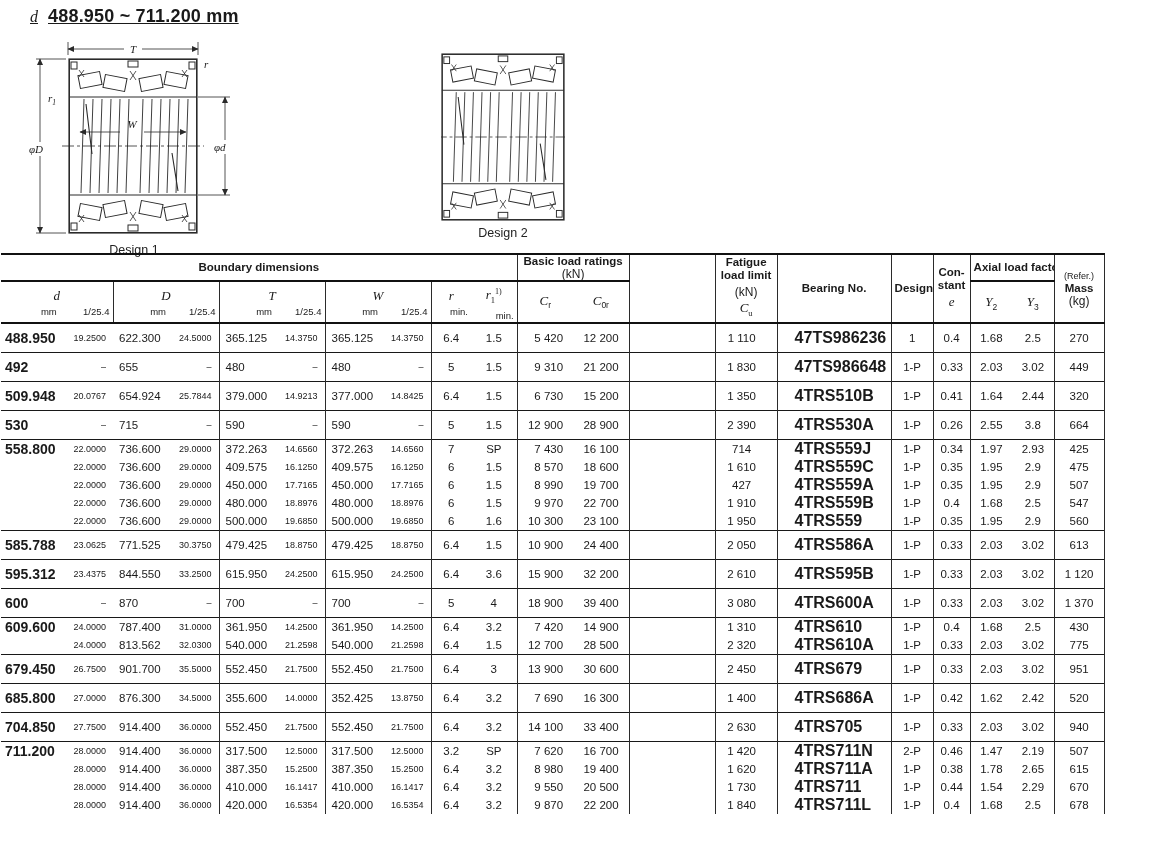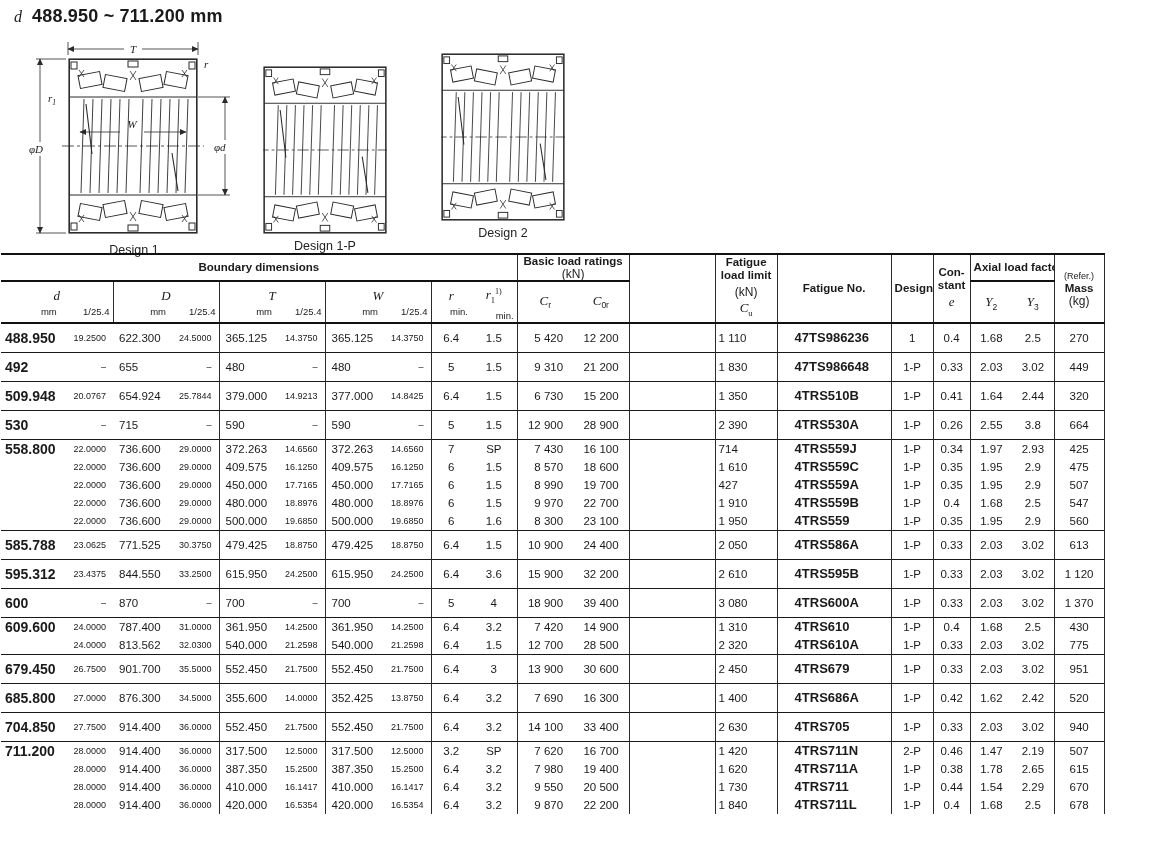--- a/index.html
+++ b/index.html
@@ -1,21 +1,21 @@
 <!DOCTYPE html>
 <html><head>
 <meta charset="utf-8">
 <style>
   html,body{margin:0;padding:0;}
   body{
     width:1156px;height:854px;overflow:hidden;background:#fff;color:#1a1a1a;
     font-family:"Liberation Sans",sans-serif;position:relative;
   }
   
-  #title{position:absolute;top:6px;left:14px;white-space:nowrap;}
+  #title{position:absolute;top:6px;left:30px;white-space:nowrap;text-decoration:underline;}
   #title .tvar{font-family:"Liberation Serif",serif;font-style:italic;font-size:16px;margin-right:10px;}
   #title .trange{font-size:18px;font-weight:bold;letter-spacing:.2px;}
   
   #diagrams{position:absolute;top:40px;left:0;width:1156px;height:212px;}
   .diag{position:absolute;text-align:center;}
   .diag svg{display:block;margin:0 auto;}
   .diag .dlabel{font-size:12.5px;color:#222;margin-top:5px;}
   svg .ln{fill:none;stroke:#2a2a2a;}
   svg text{fill:#1a1a1a;stroke:none;font-family:"Liberation Serif",serif;font-style:italic;font-size:11px;}
   
@@ -49,22 +49,22 @@
   tbody tr.single td{height:28px;}
   tbody tr.sub td{height:18px;}
   tbody tr.sub.group-start td{padding-top:5px;}
   tbody tr.gap td{padding-top:11px;}
   tbody tr.group-start td{border-top:1.6px solid #181818;}
   .c-dmm{font-weight:bold;font-size:14px;text-align:left;padding-left:4px!important;}
   .c-din,.c-in{font-size:9px;text-align:right;padding-right:7px!important;}
   .c-mm{text-align:left;padding-left:6px!important;}
   .c-r,.c-r1{text-align:center;}
   .c-cr,.c-c0r{text-align:right;padding-right:10px!important;margin-top:28px;}
-  .c-cu{text-align:left;padding-right:12px!important;}
-  .c-brg{font-weight:bold;font-size:13px;text-align:left;padding-left:17px!important;}
+  .c-cu{text-align:center;padding-right:12px!important;}
+  .c-brg{font-weight:bold;font-size:16px;text-align:left;padding-left:17px!important;}
   .c-des,.c-e,.c-y2,.c-y3,.c-mass{text-align:center;}
 </style>
 </head>
 <body>
 
 <div id="title">
   <span class="tvar">d</span><span class="trange">488.950 ~ 711.200 mm</span>
 </div>
 
 <svg width="0" height="0" style="position:absolute" aria-hidden="true">
@@ -139,26 +139,20 @@
         <line x1="174" y1="57" x2="206" y2="57"></line>
           <line x1="174" y1="155" x2="206" y2="155"></line>
         <line x1="201" y1="57" x2="201" y2="155" marker-start="url(#arr)" marker-end="url(#arr)"></line>
       </g>
       <rect x="188" y="100" width="24" height="14" fill="#fff"></rect>
       <text x="190" y="111"><tspan>φ</tspan><tspan>d</tspan></text>
     </svg>
     <div class="dlabel">Design 1</div>
   </div>
 
-  <div class="diag" style="left:260px;top:26px;width:130px;">
-    <svg width="124" height="168" viewBox="0 0 130 176">
-        <use href="#brg"></use>
-      </svg>
-    <div class="dlabel">Design 1-P</div>
-  </div>
 
   <div class="diag" style="left:438px;top:13px;width:130px;">
     <svg width="124" height="168" viewBox="0 0 130 176">
         <use href="#brg"></use>
       </svg>
     <div class="dlabel">Design 2</div>
   </div>
 
 </div>
 
@@ -192,21 +186,21 @@
         <div class="hb">Basic load ratings</div>
         <div class="hn">(kN)</div>
       </th>
       <th rowspan="2" class="b-r th-blank"></th>
       <th rowspan="2" class="b-r th-fat">
         <div class="hb">Fatigue</div>
         <div class="hb">load limit</div>
         <div class="hn sp">(kN)</div>
         <div class="sym"><i>C</i><sub>u</sub></div>
       </th>
-      <th rowspan="2" class="b-r th-bno hb">Fatigue No.</th>
+      <th rowspan="2" class="b-r th-bno hb">Bearing No.</th>
       <th rowspan="2" class="b-r th-bno hb">Design</th>
       <th rowspan="2" class="b-r th-con">
         <div class="hb">Con-</div>
         <div class="hb">stant</div>
         <div class="sym sp"><i>e</i></div>
       </th>
       <th colspan="2" class="b-r th-axial hb">Axial load factors</th>
       <th rowspan="2" class="b-r th-mass">
         <div class="hn small">(Refer.)</div>
         <div class="hb">Mass</div>
@@ -441,21 +435,21 @@
     <td class="c-dmm"></td>
     <td class="c-din">22.0000</td>
     <td class="c-mm">736.600</td>
     <td class="c-in b-r">29.0000</td>
     <td class="c-mm">500.000</td>
     <td class="c-in b-r">19.6850</td>
     <td class="c-mm">500.000</td>
     <td class="c-in b-r">19.6850</td>
     <td class="c-r">6</td>
     <td class="c-r1 b-r">1.6</td>
-    <td class="c-cr">8 300</td>
+    <td class="c-cr">10 300</td>
     <td class="c-c0r b-r">23 100</td>
     <td class="c-blank b-r"></td>
     <td class="c-cu b-r">1 950</td>
     <td class="c-brg b-r">4TRS559</td>
     <td class="c-des b-r">1-P</td>
     <td class="c-e b-r">0.35</td>
     <td class="c-y2">1.95</td>
     <td class="c-y3 b-r">2.9</td>
     <td class="c-mass b-r">560</td>
   </tr>
@@ -661,21 +655,21 @@
     <td class="c-dmm"></td>
     <td class="c-din">28.0000</td>
     <td class="c-mm">914.400</td>
     <td class="c-in b-r">36.0000</td>
     <td class="c-mm">387.350</td>
     <td class="c-in b-r">15.2500</td>
     <td class="c-mm">387.350</td>
     <td class="c-in b-r">15.2500</td>
     <td class="c-r">6.4</td>
     <td class="c-r1 b-r">3.2</td>
-    <td class="c-cr">7 980</td>
+    <td class="c-cr">8 980</td>
     <td class="c-c0r b-r">19 400</td>
     <td class="c-blank b-r"></td>
     <td class="c-cu b-r">1 620</td>
     <td class="c-brg b-r">4TRS711A</td>
     <td class="c-des b-r">1-P</td>
     <td class="c-e b-r">0.38</td>
     <td class="c-y2">1.78</td>
     <td class="c-y3 b-r">2.65</td>
     <td class="c-mass b-r">615</td>
   </tr>

